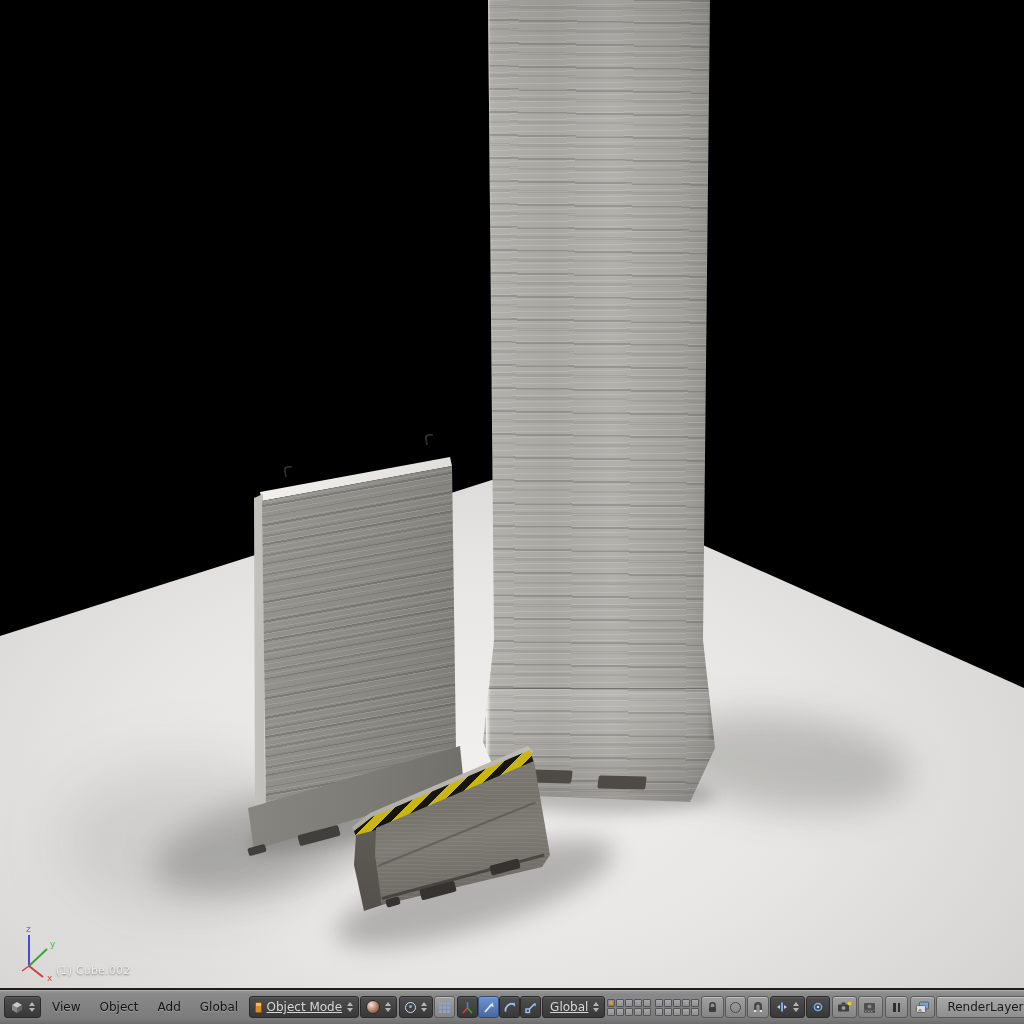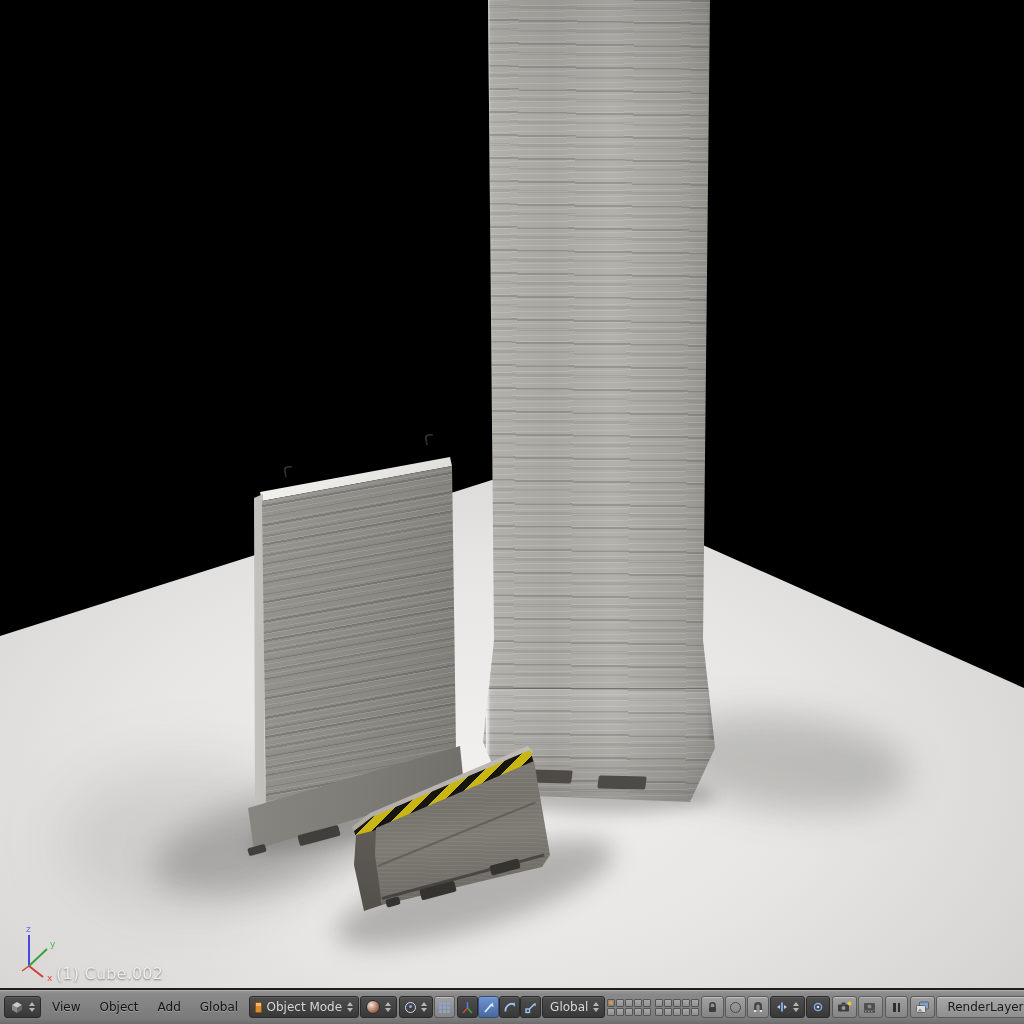--- a/index.html
+++ b/index.html
@@ -65,32 +65,32 @@
       repeating-linear-gradient(1deg, rgba(255,255,255,.05) 0 1px, rgba(0,0,0,0) 1px 4px),
       linear-gradient(172deg,#85827c 0%,#76736d 40%,#7f7c76 55%,#605d58 100%);}
   .barrier .crease{position:absolute;left:38px;top:130px;width:170px;height:2px;
     background:rgba(50,48,44,.35);transform:rotate(-22deg);transform-origin:left center;}
   .barrier .bottomline{position:absolute;left:42px;top:162px;width:168px;height:3px;
     background:rgba(30,28,25,.5);transform:rotate(-15deg);transform-origin:left center;}
   .bnotch{position:absolute;background:#35332f;border-radius:2px;transform:rotate(-15deg);}
 
   
   .axis-gizmo{position:absolute;left:6px;top:922px;}
-  .obj-info{position:absolute;left:56px;top:964px;font-size:16px;color:#ececec;
+  .obj-info{position:absolute;left:56px;top:964px;font-size:11px;color:#ececec;
     text-shadow:0 1px 2px rgba(0,0,0,.45);letter-spacing:.2px;}
 
   
   .header{position:absolute;left:0;top:988px;width:1024px;height:36px;box-sizing:border-box;
     background:linear-gradient(180deg,#9b9b9b 0%,#898989 12%,#7b7b7b 85%,#6c6c6c 100%);
     border-top:2px solid #1e1e1e;box-shadow:inset 0 1px 0 #aaa;
     display:flex;align-items:center;padding:0 4px;gap:1px;font-size:12px;color:#141414;}
   .menu{padding:0 9px;line-height:22px;text-shadow:0 1px 0 rgba(255,255,255,.22);white-space:nowrap;cursor:default;}
   .btn{height:22px;display:flex;align-items:center;border-radius:3px;box-sizing:border-box;white-space:nowrap;}
   .btn-dark{background:linear-gradient(180deg,#4e4e4e,#383838);border:1px solid #2a2a2a;color:#d6d6d6;
-    box-shadow:inset 0 1px 0 rgba(255,255,255,.09);padding:0 5px;}
+    box-shadow:inset 0 1px 0 rgba(255,255,255,.09);padding:0 5px;text-decoration:underline;}
   .btn-raised{background:linear-gradient(180deg,#a0a0a0,#858585);border:1px solid #595959;
     box-shadow:inset 0 1px 0 rgba(255,255,255,.32);padding:0 4px;}
   .btn-active{background:linear-gradient(180deg,#6e92d4,#49699c);border:1px solid #344d77;}
   .btn-light{background:linear-gradient(180deg,#a8a8a8,#8f8f8f);border:1px solid #5a5a5a;color:#1b1b1b;
     box-shadow:inset 0 1px 0 rgba(255,255,255,.35);padding:0 10px;}
   .steppers{display:flex;flex-direction:column;justify-content:center;gap:2px;margin-left:5px;}
   .tri-up{width:0;height:0;border-left:3px solid transparent;border-right:3px solid transparent;border-bottom:4px solid #b5b5b5;}
   .tri-dn{width:0;height:0;border-left:3px solid transparent;border-right:3px solid transparent;border-top:4px solid #b5b5b5;}
   .grp{display:flex;align-items:center;}
   .sp4{width:4px;}.sp6{width:6px;}.sp8{width:8px;}

